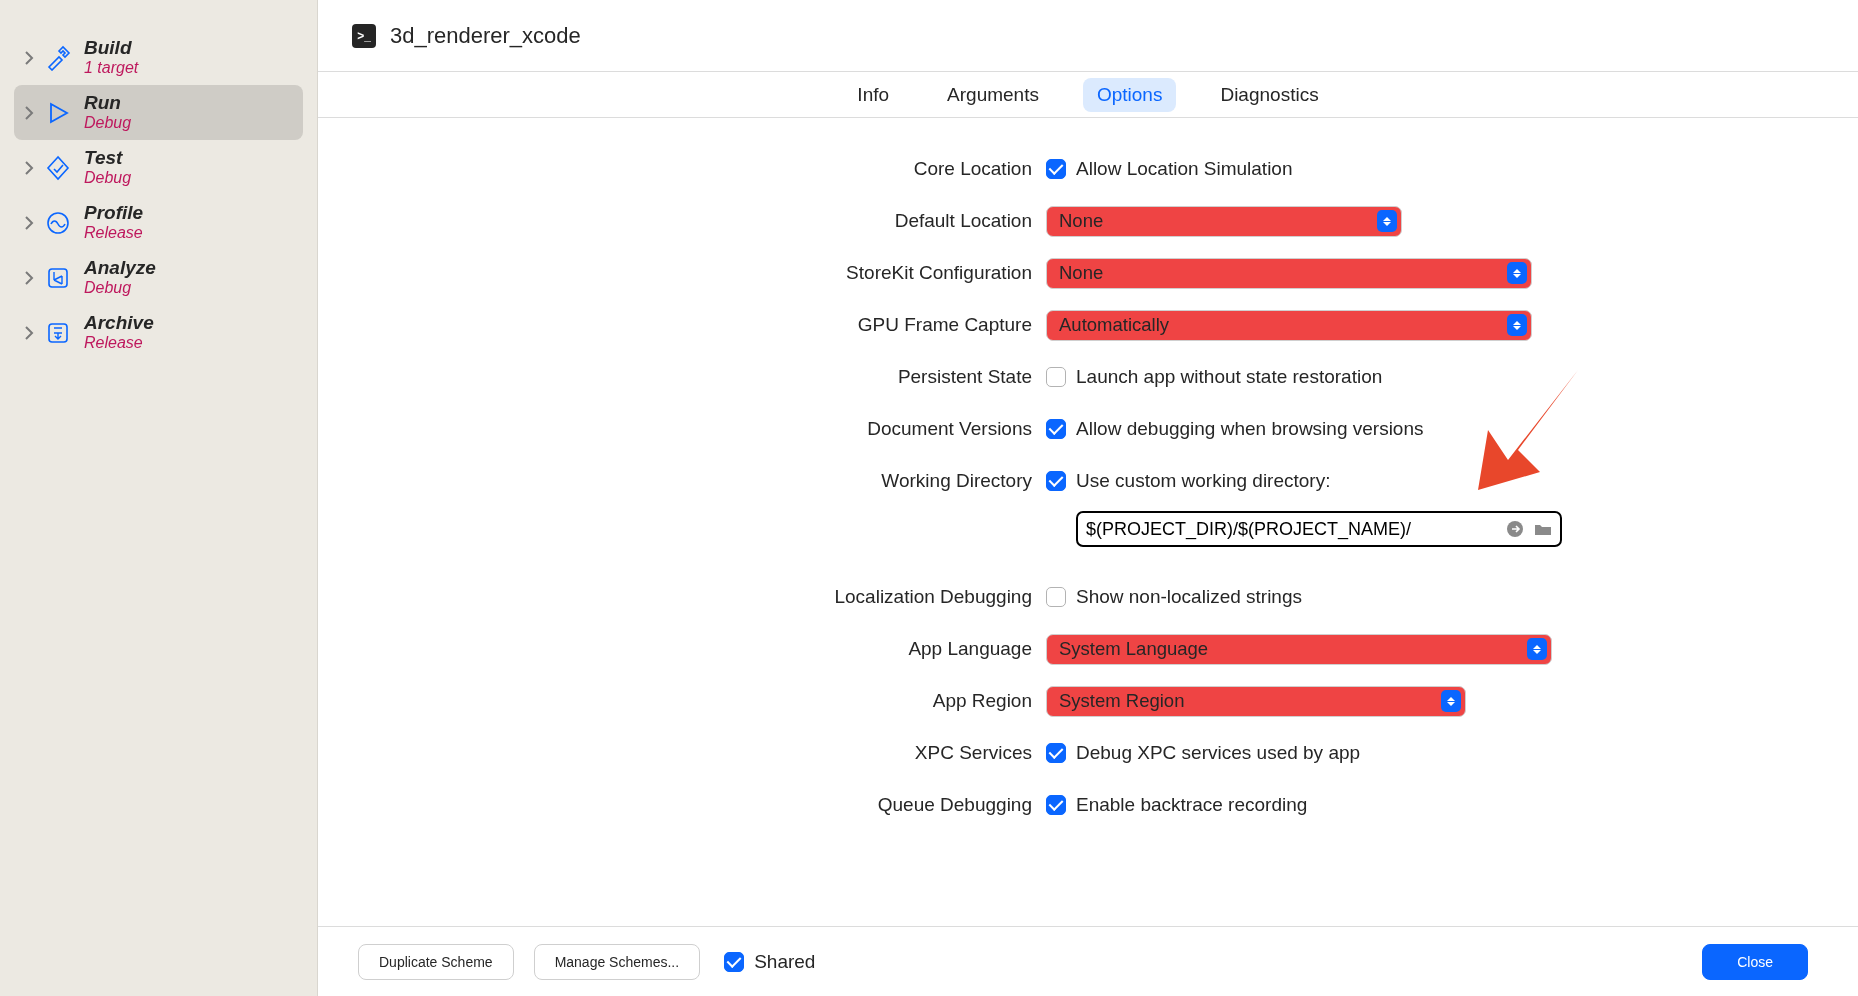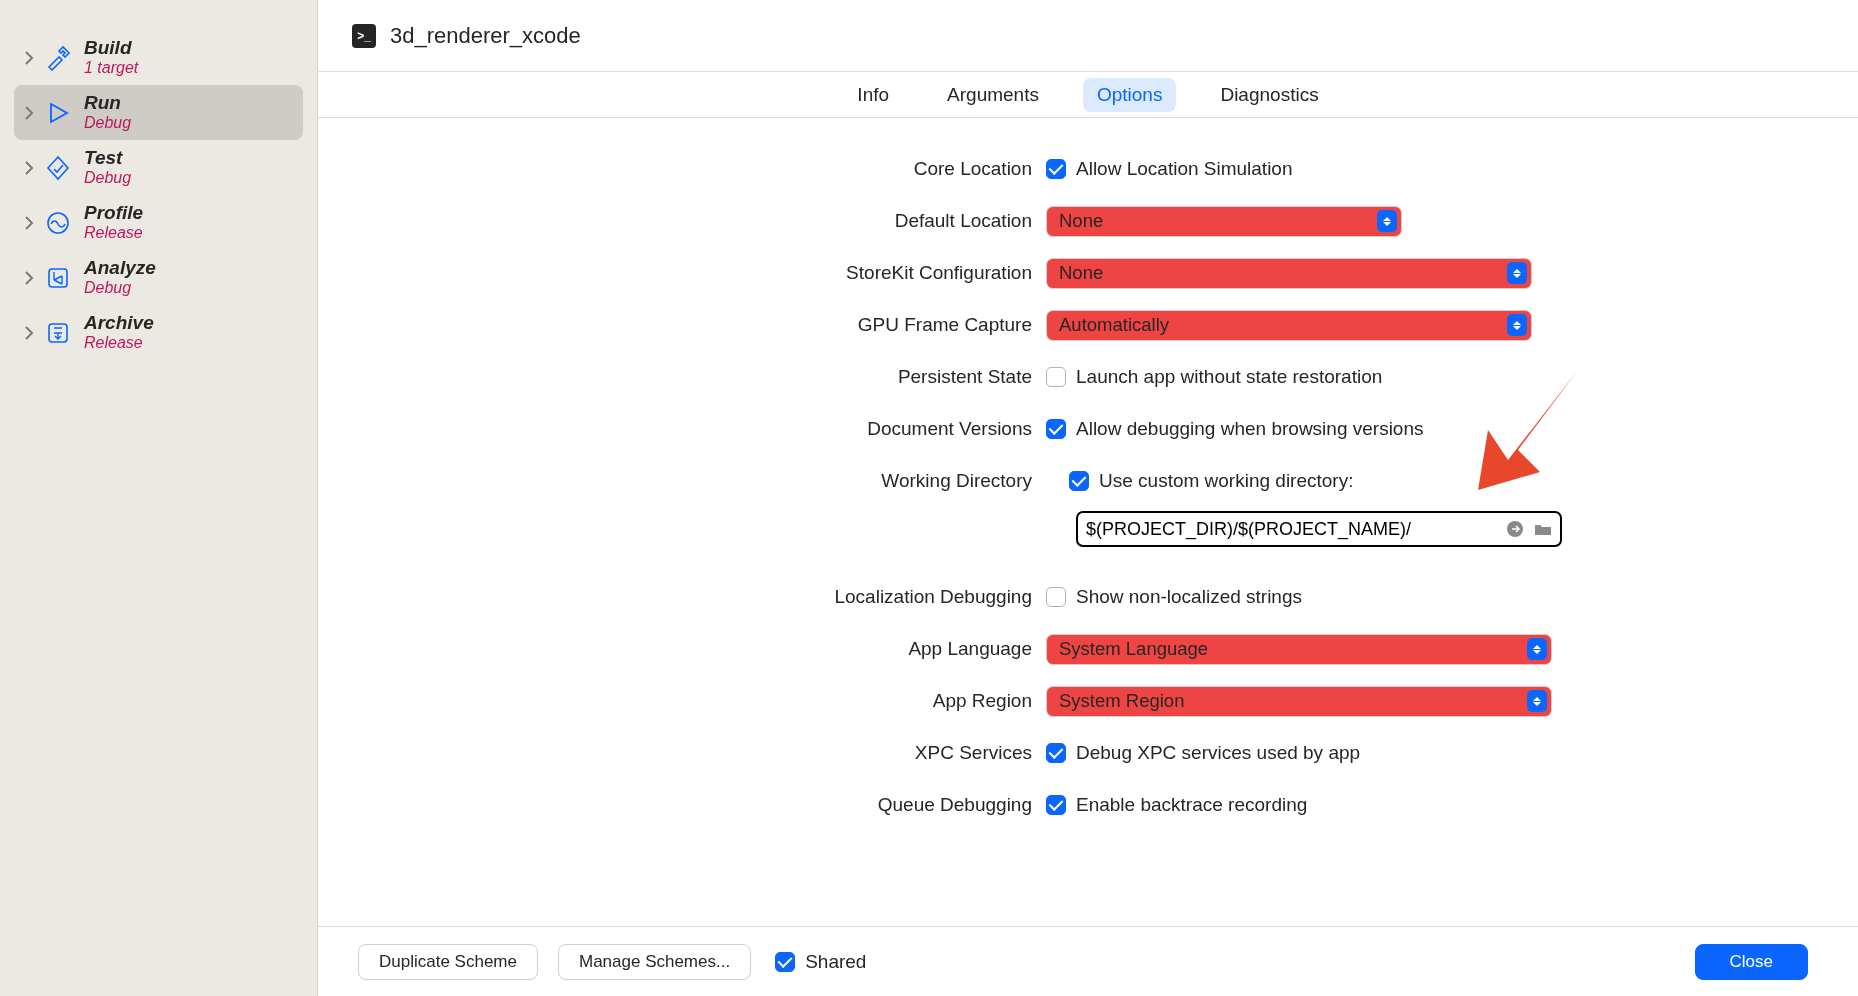--- a/index.html
+++ b/index.html
@@ -17,40 +17,40 @@
 .main { flex: 1; display: flex; flex-direction: column; position: relative; }
 .header { height: 72px; display: flex; align-items: center; padding-left: 34px; border-bottom: 1px solid #dcdcdc; gap: 14px; }
 .terminal-icon { width: 24px; height: 24px; background: #252525; border-radius: 4px; display:flex; align-items:center; justify-content:center; }
 .terminal-icon span{ color:#fff; font-size:12px; font-weight:700; }
 .scheme-name { font-size: 22px; font-weight: 400; }
 .tabs { height: 46px; display: flex; align-items: center; justify-content: center; gap: 30px; border-bottom: 1px solid #dcdcdc; }
 .tab { padding: 6px 14px; border-radius: 8px; font-size: 19px; cursor: pointer; }
 .tab.active { background: #dbeafe; color: #0a66ff; }
 .content { flex: 1; overflow: auto; padding-top: 30px; }
 .row { display: flex; align-items: center; min-height: 42px; margin-bottom: 10px; }
-.row.tight { margin-bottom: 6px; gap: 23px; }
+.row.tight { margin-bottom: 6px; }
 .row-label { width: 728px; text-align: right; padding-right: 14px; font-size: 19px; }
 .row-ctl { flex: 1; display: flex; align-items: center; gap: 10px; }
 .checkbox { width: 20px; height: 20px; border-radius: 5px; border: 1px solid #b3b3b3; display: flex; align-items: center; justify-content: center; flex-shrink:0; }
 .checkbox.checked { background: #0a66ff; border-color: #0a66ff; }
 .checkbox.checked::after { content:""; width:6px; height:11px; border: solid #fff; border-width: 0 2.5px 2.5px 0; transform: rotate(45deg); margin-top:-3px; }
 .chk-label { font-size: 19px; }
 .select { width: 506px; height: 31px; border: 1px solid #d0cfcf; border-radius: 7px; display: flex; align-items: center; padding: 0 4px 0 12px; justify-content: space-between; background:#ef4444; }
 .select-val { font-size: 18.5px; }
 .select-arrows { width: 20px; height: 22px; background:#0a66ff; border-radius:5px; display:flex; flex-direction:column; align-items:center; justify-content:center; gap:1px;}
 .select-arrows::before, .select-arrows::after { content:""; width:0; height:0; border-left:4px solid transparent; border-right:4px solid transparent; }
 .select-arrows::before { border-bottom:4px solid #fff; }
 .select-arrows::after { border-top:4px solid #fff; }
 .wd-input-wrap { width: 486px; margin-left: 30px; border:2px solid #000000; border-radius:7px; height:36px; display:flex; align-items:center; padding: 0 6px 0 8px; gap:6px; }
 .wd-input { flex:1; font-size: 18px; border:none; outline:none; background:transparent; }
 .path-btn { width:22px; height:22px; display:flex; align-items:center; justify-content:center; }
 .path-btn svg { width:20px; height:20px; }
 .footer { height: 70px; border-top:1px solid #dcdcdc; display:flex; align-items:center; padding: 0 50px 0 40px; }
 .footer-gap { flex:1; }
-.btn { height:36px; border:1px solid #cfcfcf; background:#fff; border-radius:8px; padding: 0 20px; font-size:17px; display:flex; align-items:center; cursor:pointer; }
+.btn { height:36px; border:1px solid #cfcfcf; background:#fff; border-radius:8px; padding: 0 20px; font-size:14px; display:flex; align-items:center; cursor:pointer; }
 .btn.primary { background:#0a66ff; color:#fff; border-color:#0a66ff; padding: 0 34px; }
 .btn + .btn { margin-left: 20px; }
 .shared-check { margin-left: 24px; display:flex; align-items:center; gap:10px; }
 .arrow-annotation { position:absolute; left:1150px; top:360px; pointer-events:none; }
 </style>
 </head>
 <body>
 
 <div class="sidebar">
   <div class="sidebar-item">
@@ -267,21 +267,21 @@
         <div class="select" style="width:506px;">
           <span class="select-val">System Language</span>
           <span class="select-arrows"></span>
         </div>
       </div>
     </div>
 
     <div class="row">
       <div class="row-label">App Region</div>
       <div class="row-ctl">
-        <div class="select" style="width:506px;">
+        <div class="select" style="width:420px;">
           <span class="select-val">System Region</span>
           <span class="select-arrows"></span>
         </div>
       </div>
     </div>
 
     <div class="row">
       <div class="row-label">XPC Services</div>
       <div class="row-ctl">
         <div class="checkbox checked"></div>

